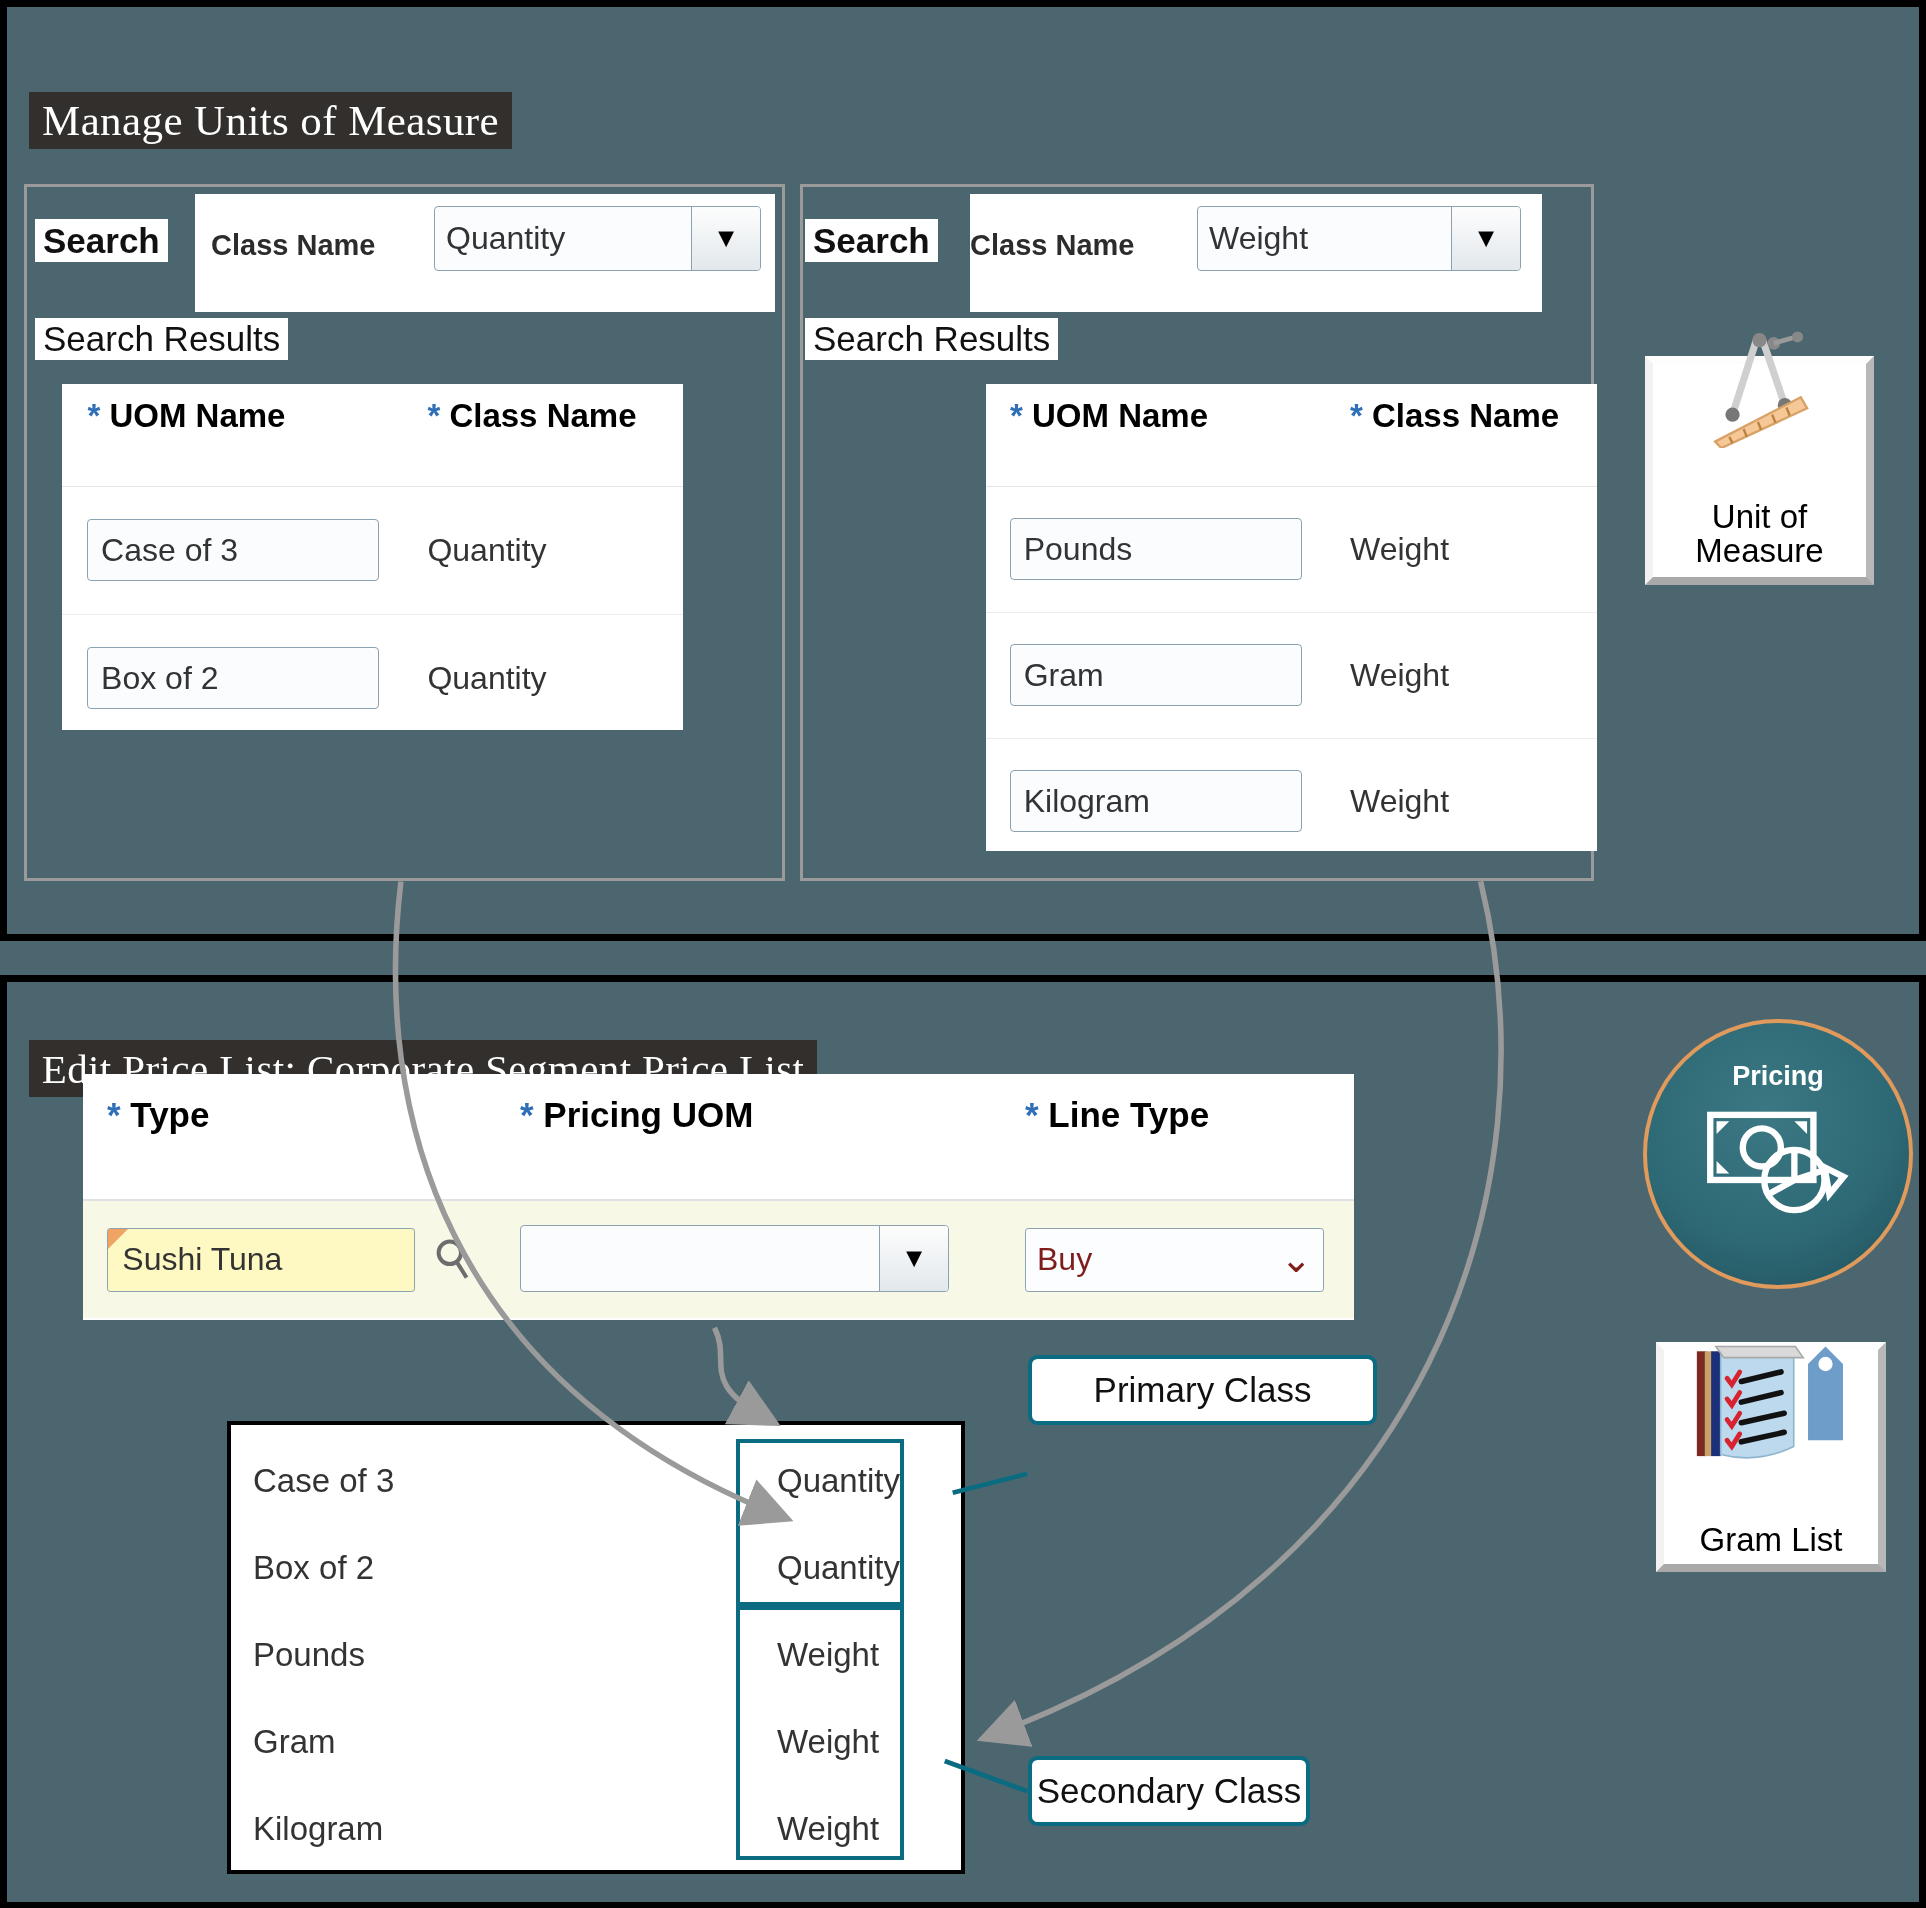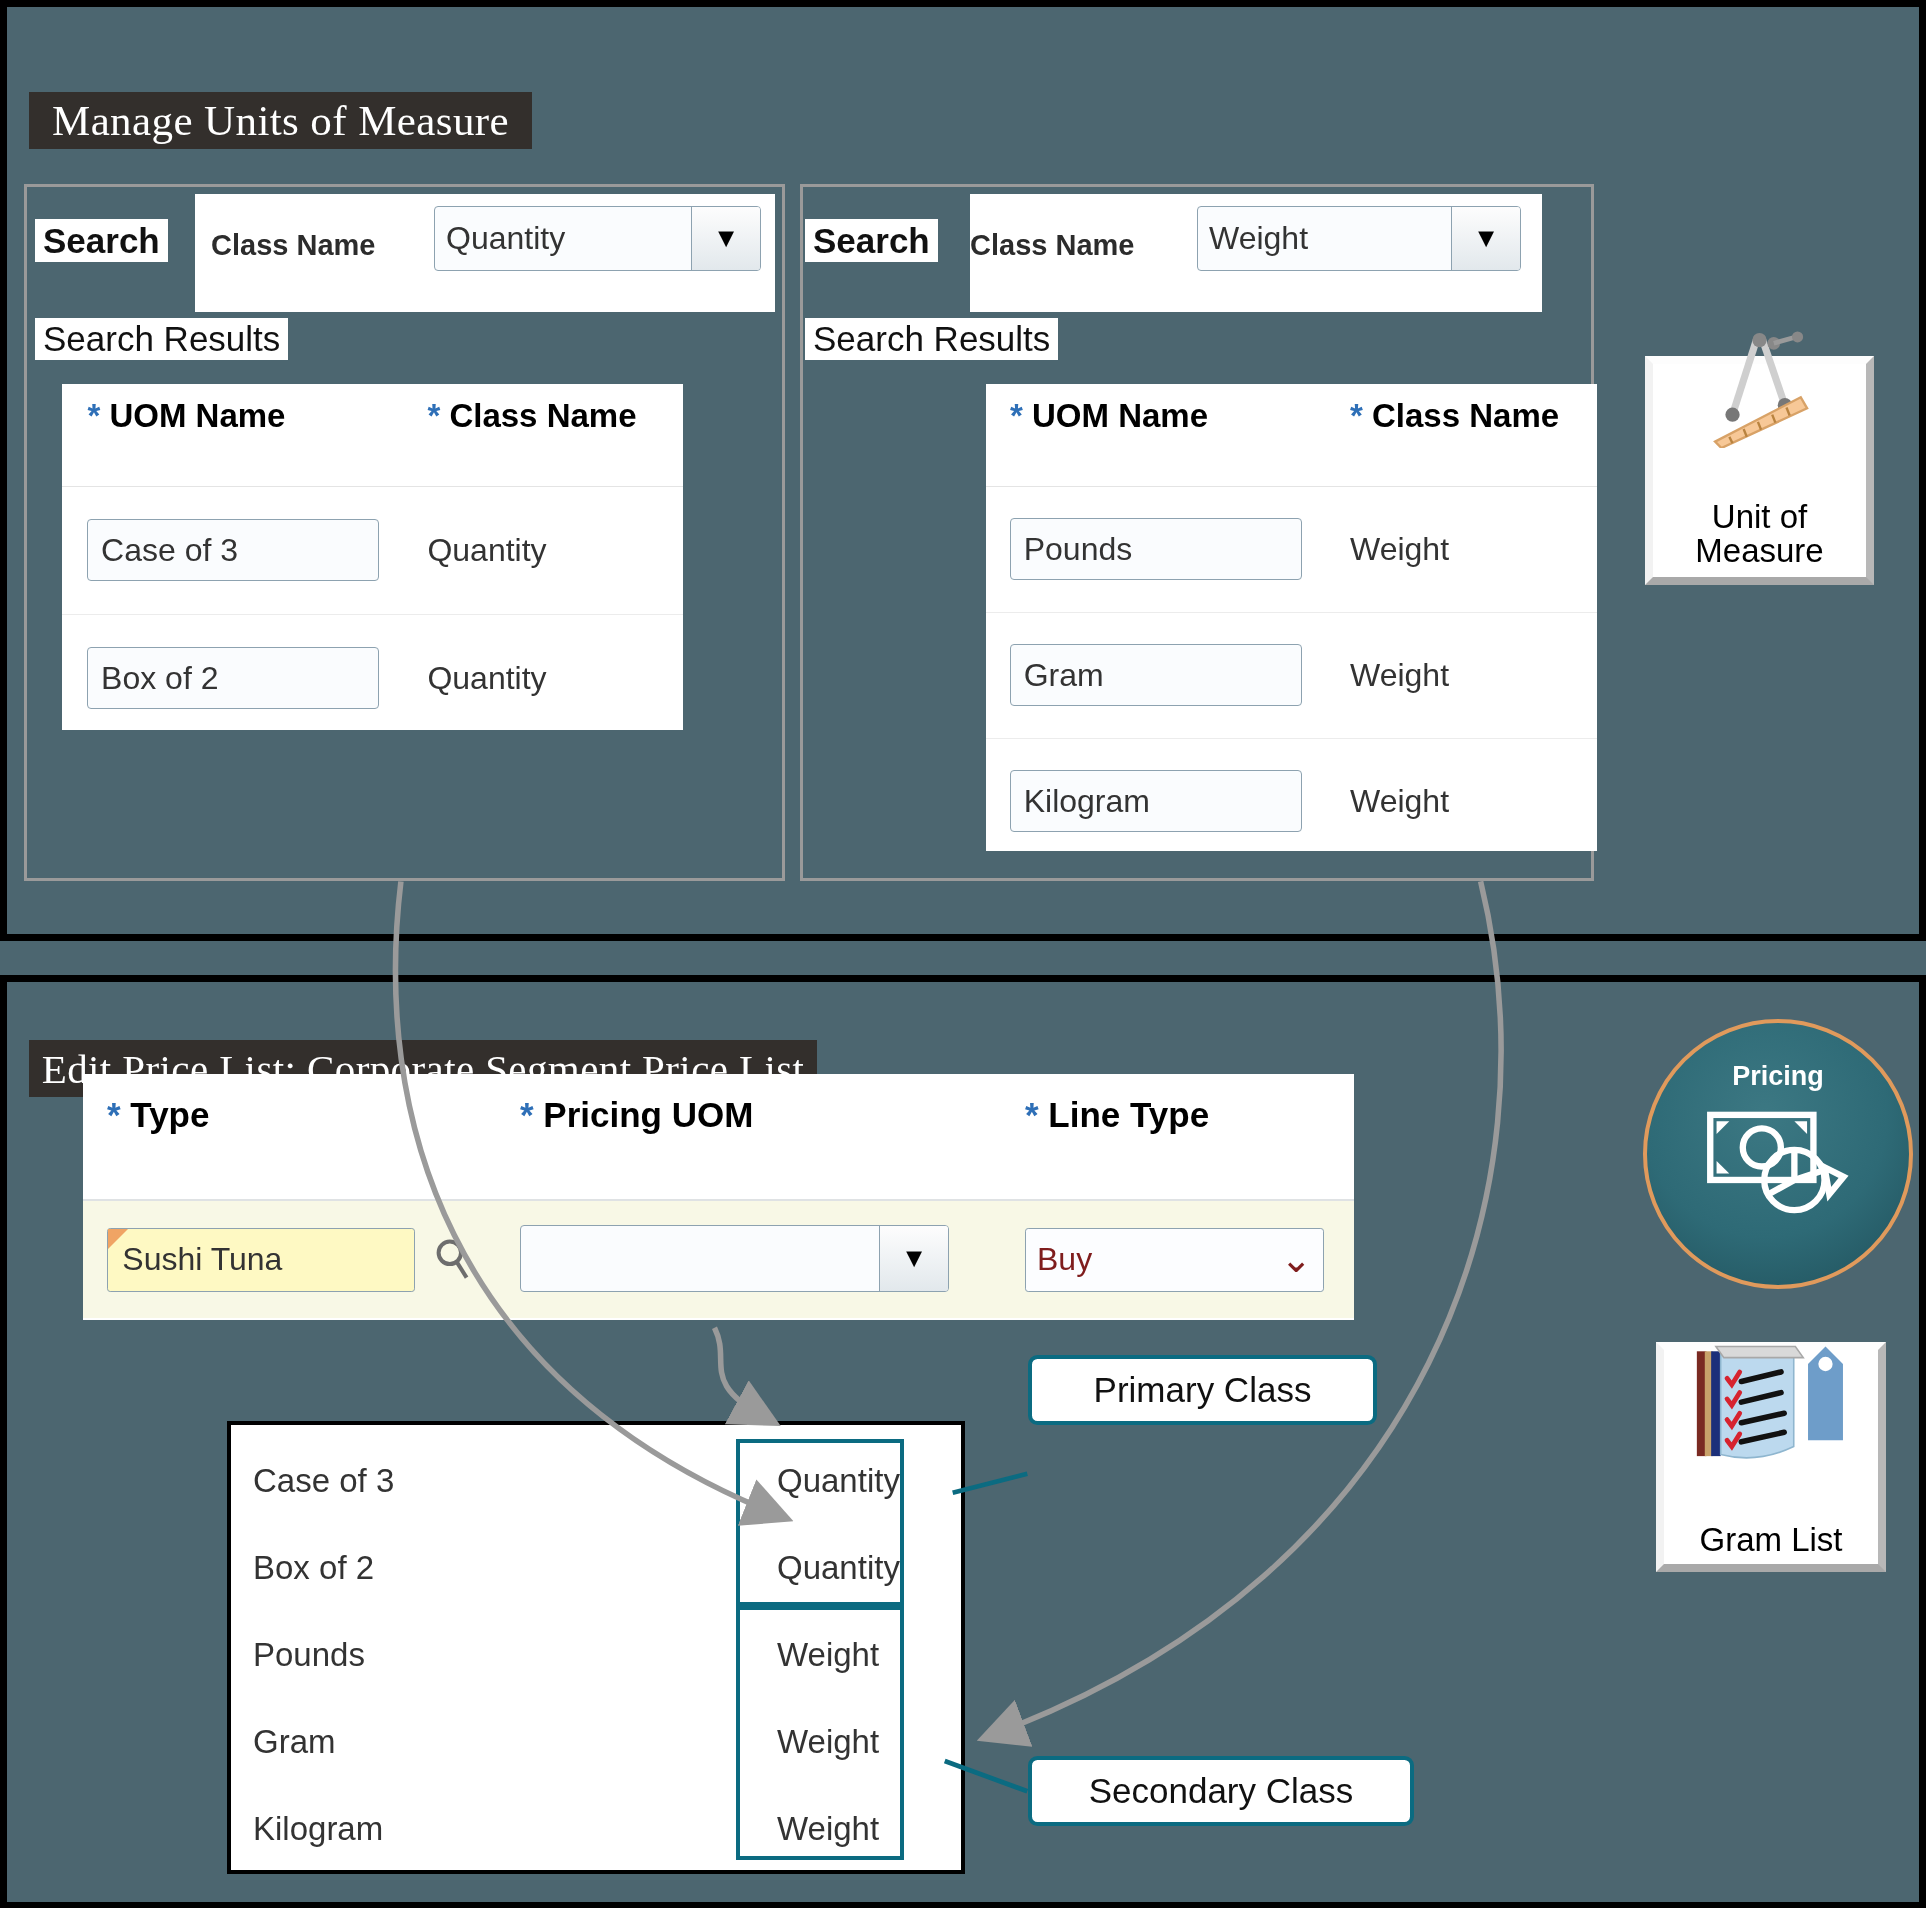--- a/index.html
+++ b/index.html
@@ -8,21 +8,21 @@
 
   
   .panel{position:absolute;border:7.1px solid #000;background:#4c6670;box-sizing:border-box;}
   #panel-top{left:0;top:0;width:1926px;height:941px;}
   #panel-bottom{left:0;top:975px;width:1926px;height:934px;}
 
   
   .title-ribbon{position:absolute;background:#332f2c;color:#fff;
     font-family:"Liberation Serif",serif;font-weight:400;
     letter-spacing:0.4px;white-space:nowrap;display:flex;align-items:center;}
-  #uom-title{left:29px;top:92px;height:57px;padding:0 23px;font-size:43px;}
+  #uom-title{left:29px;top:92px;height:57px;padding:0 13px;font-size:43px;}
   #pricelist-title{left:29px;top:1040px;height:57px;padding:0 12.7px;font-size:41px;}
 
   
   .search-panel{position:absolute;border:3.2px solid #9a9a9a;box-sizing:border-box;background:transparent;}
   #search-panel-left{left:24px;top:184px;width:761px;height:697px;}
   #search-panel-right{left:800px;top:184px;width:794px;height:697px;}
 
   
   .search-strip{position:absolute;background:#fff;display:flex;align-items:center;}
   .search-pill{position:absolute;background:#fff;color:#111;font-weight:bold;
@@ -80,21 +80,21 @@
   #class-col-primary{position:absolute;left:505px;top:14.3px;width:168px;height:167px;
       border:4px solid #0b6b81;box-sizing:border-box;}
   #class-col-secondary{position:absolute;left:505px;top:181px;width:168px;height:254px;
       border:4px solid #0b6b81;box-sizing:border-box;}
 
   
   .callout{position:absolute;background:#fff;border:4px solid #0b6b81;border-radius:9.5px;
       display:flex;align-items:center;justify-content:center;font-size:35px;color:#111;
       white-space:nowrap;box-sizing:border-box;}
   #callout-primary{left:1028px;top:1355px;width:349px;height:70px;}
-  #callout-secondary{left:1028px;top:1756px;width:386px;height:70px;}
+  #callout-secondary{left:1028px;top:1756px;width:282px;height:70px;}
 
   
   .rail-circle{position:absolute;border-radius:50%;
       background:radial-gradient(circle at 45% 35%,#3c7883 0%,#2e6a76 55%,#1f4f59 100%);
       border:4.8px solid #e09a5c;display:flex;flex-direction:column;align-items:center;
       box-sizing:border-box;}
   .rail-circle .cap{color:#fff;font-weight:bold;text-align:center;line-height:1.12;}
 
   .rail-tile{position:absolute;background:#fff;box-sizing:border-box;
       border-top:8px solid #fdfdfd;border-left:8px solid #f2f2f2;

